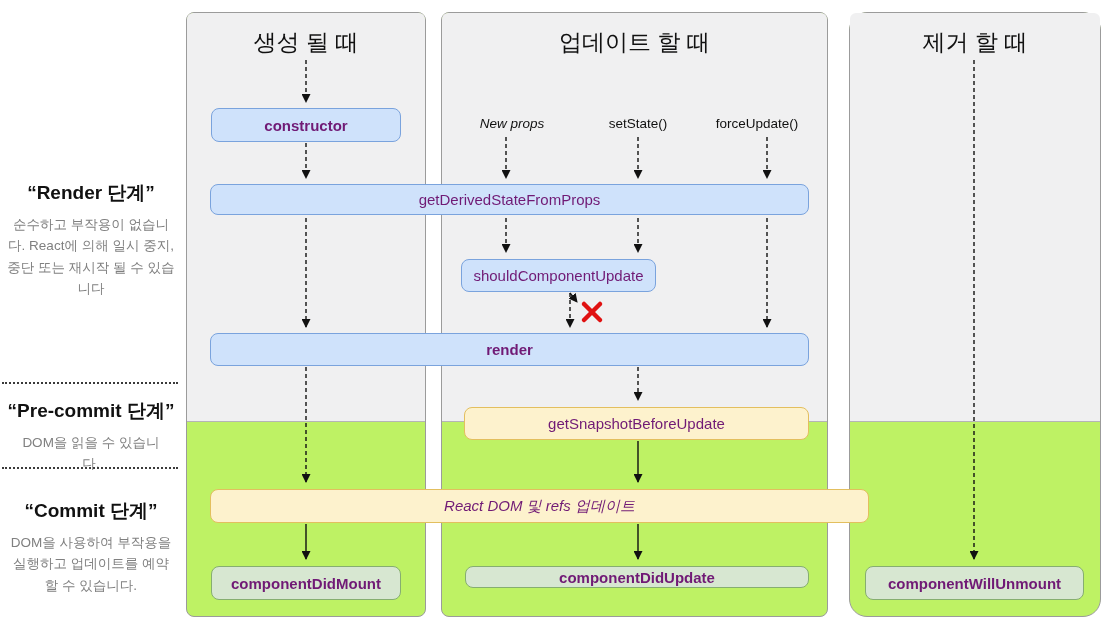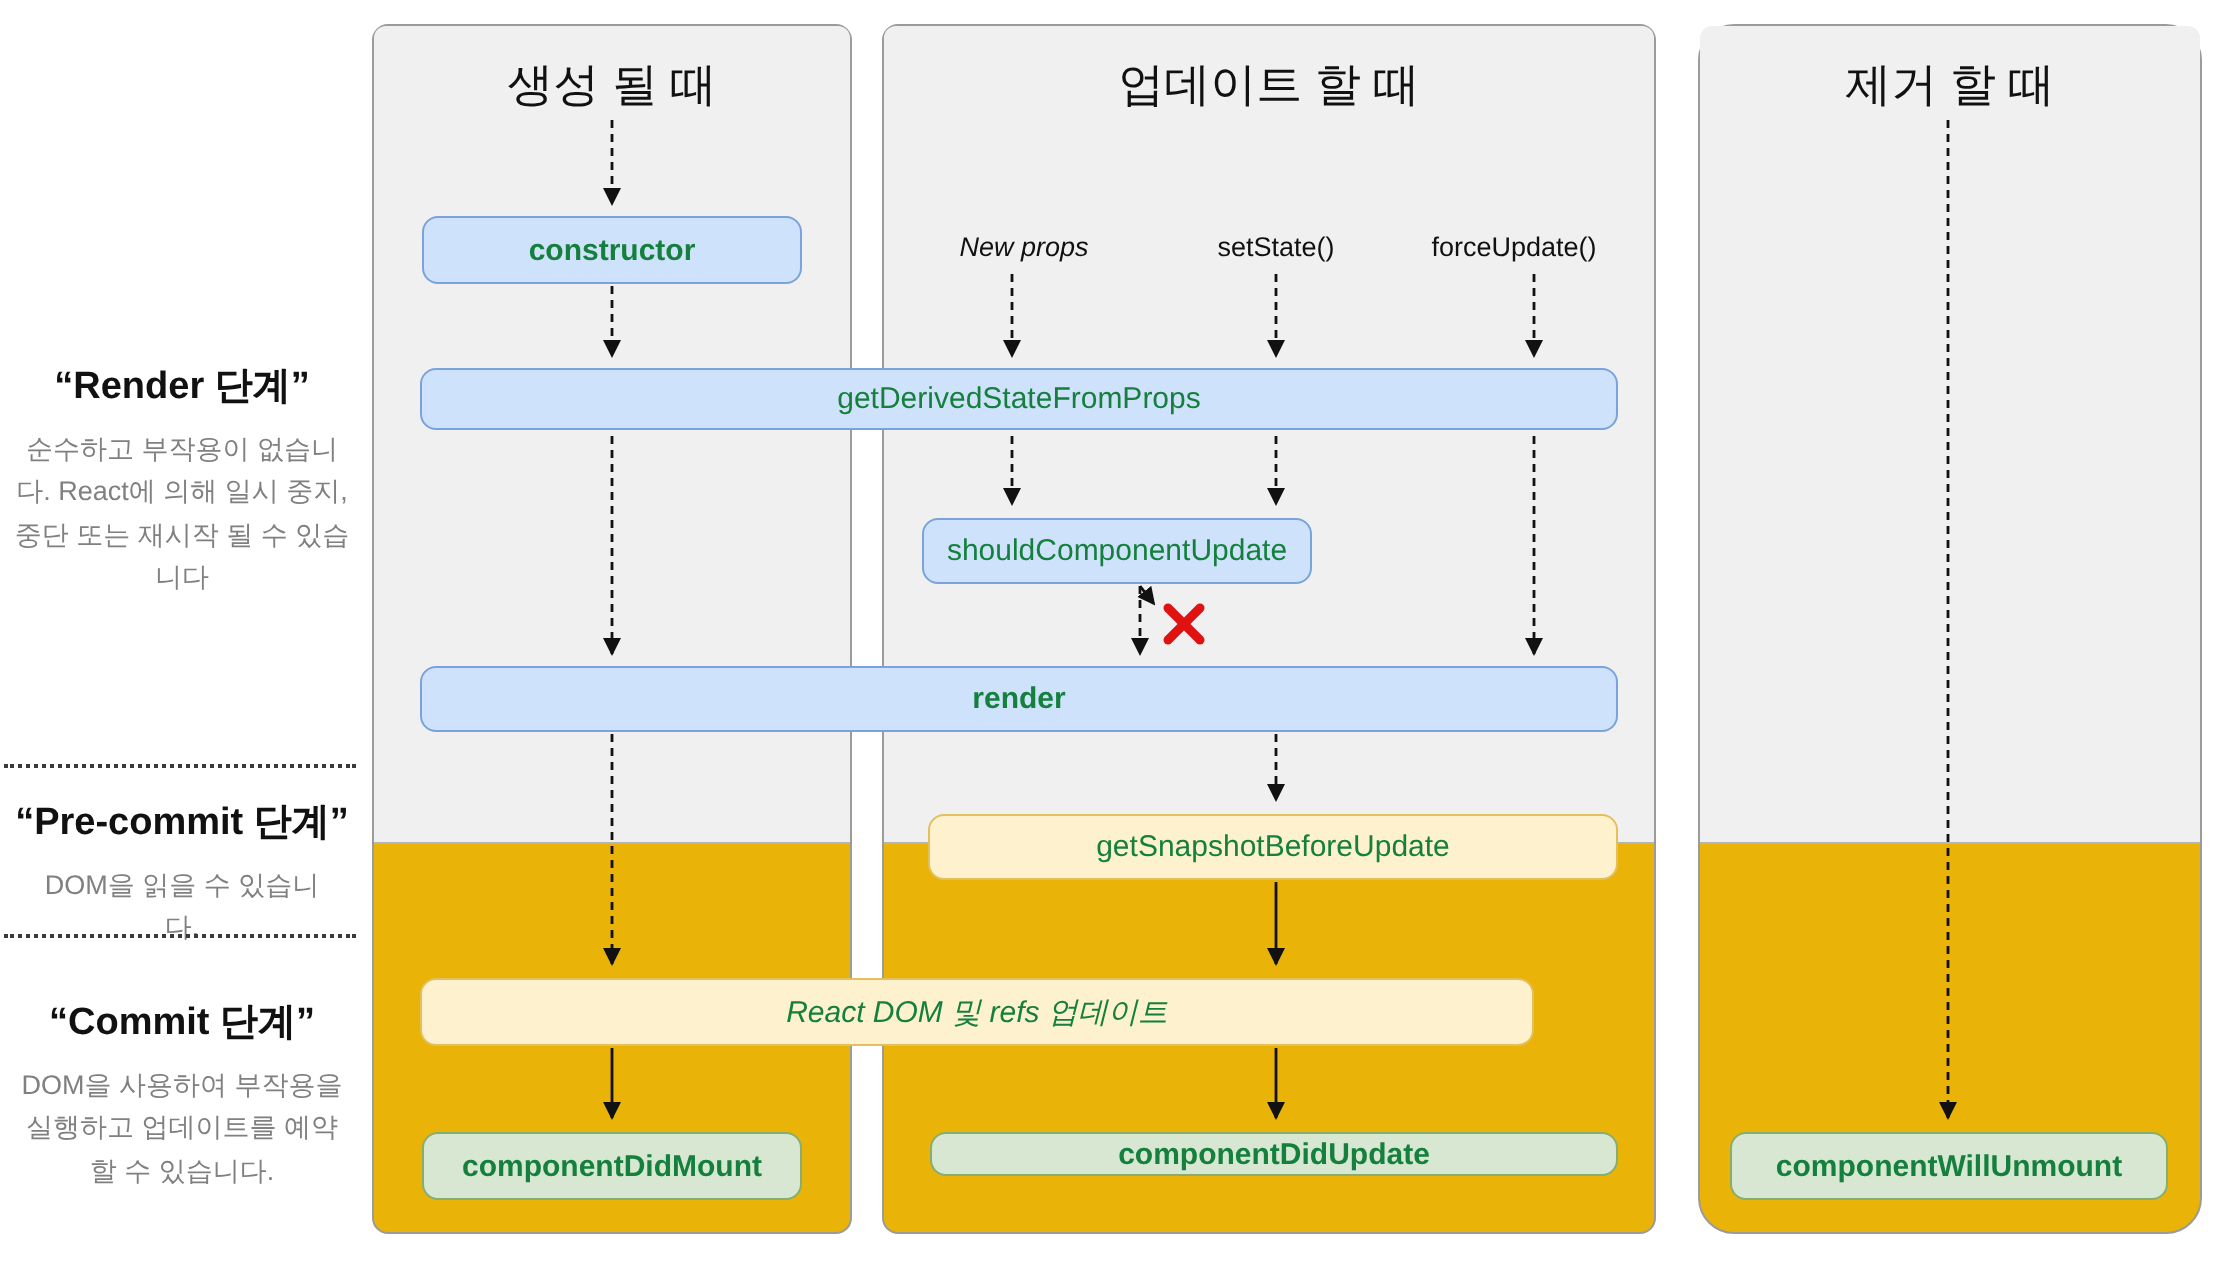--- a/index.html
+++ b/index.html
@@ -16,21 +16,21 @@
   .phase-render .phase-body{width:170px;}
   .phase-precommit{top:398px;}
   .phase-precommit .phase-body{width:150px;}
   .phase-commit{top:498px;}
   .phase-commit .phase-body{width:168px;}
   .dotted-sep{position:absolute;left:2px;width:176px;border-top:2px dotted #3a3a3a;}
   .sep1{top:382px;}
   .sep2{top:467px;}
   
   .panel{
-    position:absolute;top:12px;height:605px;background:#eab308;
+    position:absolute;top:12px;height:605px;background:#bef264;
     border:1.5px solid #9b9b9b;border-radius:8px;box-sizing:border-box;
   }
   .panel-mount{left:186px;width:240px;}
   .panel-update{left:441px;width:387px;}
   .panel-unmount{left:849px;width:252px;border-radius:18px;}
   .shade{
     position:absolute;left:0;top:0;width:100%;height:408px;
     background:var(--panel-shade,#f0f0f1);
     border-bottom:1px solid #b5b5b5;
     border-radius:6px 6px 0 0;
@@ -43,21 +43,21 @@
   .trigger{
     position:absolute;top:116px;width:130px;text-align:center;
     font-size:13.5px;color:#111;
   }
   .italic{font-style:italic;}
   .bold{font-weight:bold;}
   
   .box{
     position:absolute;box-sizing:border-box;border-radius:8px;
     display:flex;align-items:center;justify-content:center;
-    font-size:15px;color:#15803d;
+    font-size:15px;color:#701a75;
   }
   .box.blue{background:var(--blue-fill,#cfe2fb);border:1.5px solid var(--blue-border,#7aa3dd);}
   .box.yellow{background:var(--yellow-fill,#fdf2cd);border:1.5px solid var(--yellow-border,#e3bf5e);}
   .box.green{background:var(--green-fill,#d7e7d1);border:1.5px solid var(--green-border,#86ae70);}
   
   .overlay{position:absolute;left:0;top:0;pointer-events:none;}
   .arrow{stroke:#111;stroke-width:1.4;fill:none;}
   .dashed{stroke-dasharray:4 3;}
   .xmark{stroke:var(--x-red,#e01111);stroke-width:4.5;stroke-linecap:round;}
 </style>
@@ -100,21 +100,21 @@
 
   <div class="trigger italic" style="left:447px;">New props</div>
   <div class="trigger" style="left:573px;">setState()</div>
   <div class="trigger" style="left:692px;">forceUpdate()</div>
 
   <div class="box blue bold" style="left:211px;top:108px;width:190px;height:34px;">constructor</div>
   <div class="box blue" style="left:210px;top:184px;width:599px;height:31px;">getDerivedStateFromProps</div>
   <div class="box blue" style="left:461px;top:259px;width:195px;height:33px;">shouldComponentUpdate</div>
   <div class="box blue bold" style="left:210px;top:333px;width:599px;height:33px;">render</div>
   <div class="box yellow" style="left:464px;top:407px;width:345px;height:33px;">getSnapshotBeforeUpdate</div>
-  <div class="box yellow italic" style="left:210px;top:489px;width:557px;height:34px;">React DOM 및 refs 업데이트</div>
+  <div class="box yellow italic" style="left:210px;top:489px;width:659px;height:34px;">React DOM 및 refs 업데이트</div>
   <div class="box green bold" style="left:211px;top:566px;width:190px;height:34px;">componentDidMount</div>
   <div class="box green bold" style="left:465px;top:566px;width:344px;height:22px;">componentDidUpdate</div>
   <div class="box green bold" style="left:865px;top:566px;width:219px;height:34px;">componentWillUnmount</div>
 
   <svg class="overlay" width="1118" height="633" viewBox="0 0 1118 633">
     <defs>
       <marker id="ah" markerUnits="userSpaceOnUse" markerWidth="9" markerHeight="9" refX="8" refY="4.5" orient="auto">
         <path d="M0 0 L9 4.5 L0 9 Z" fill="#111"></path>
       </marker>
     </defs>

